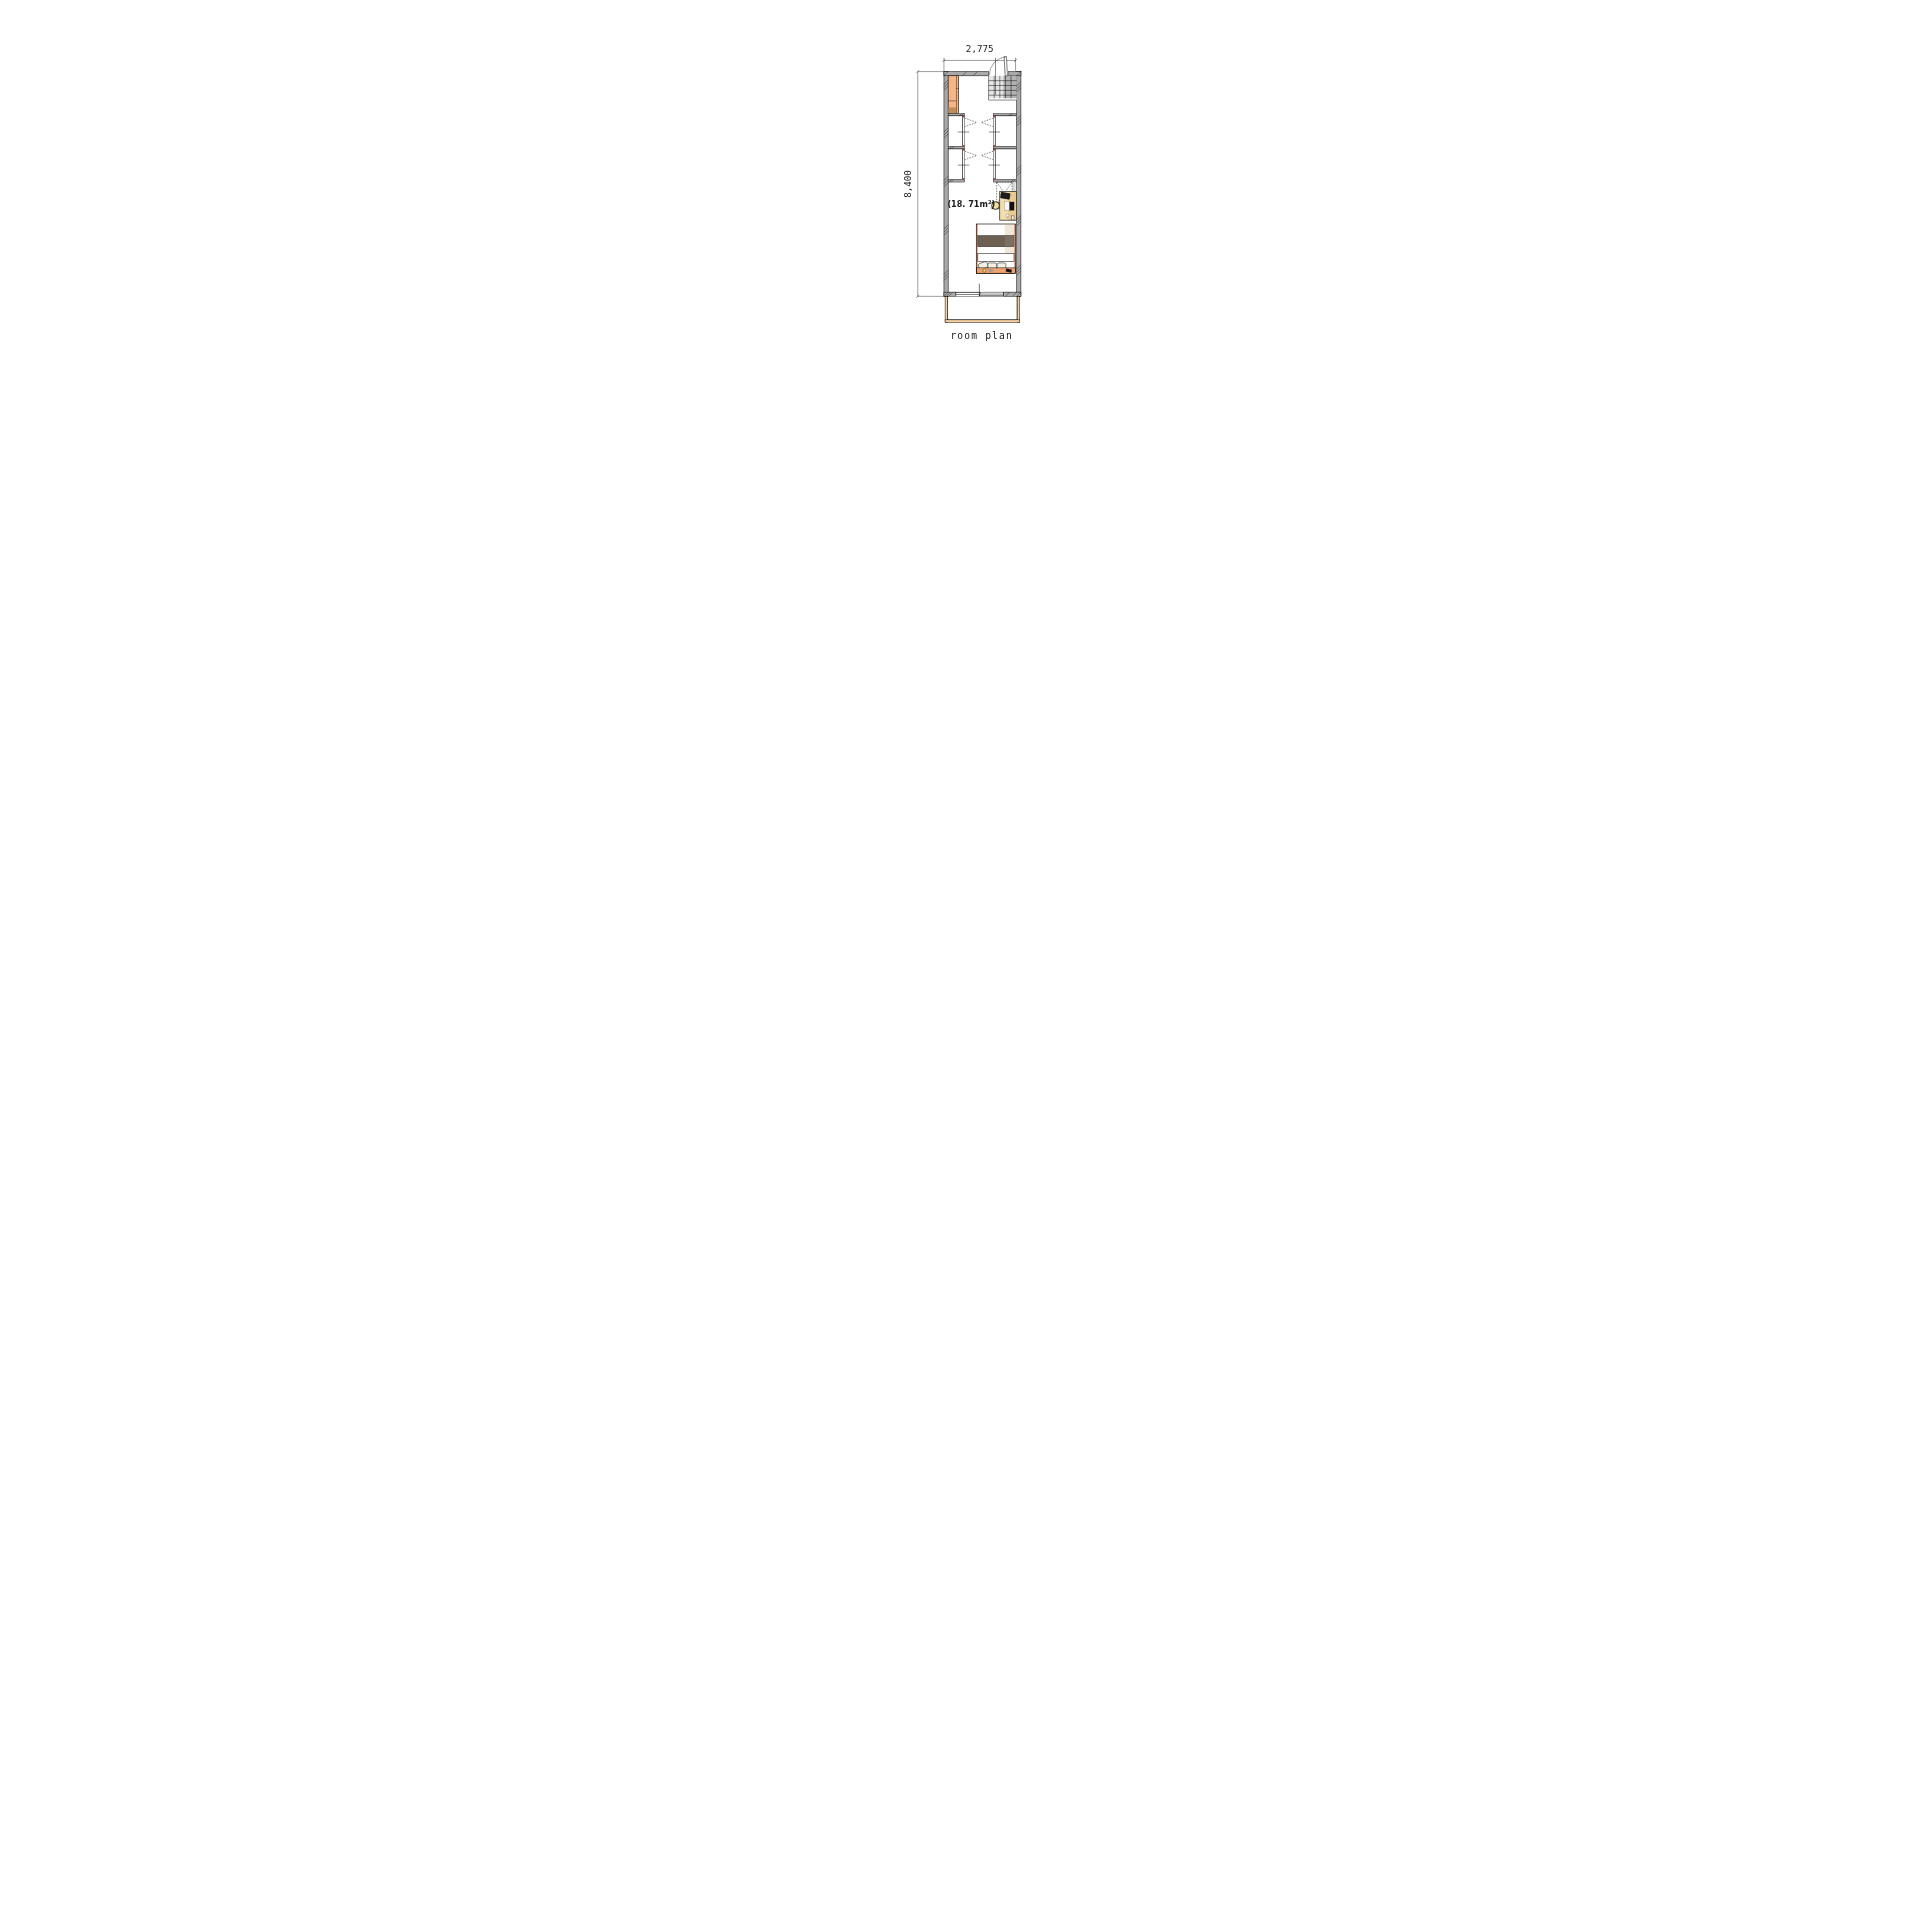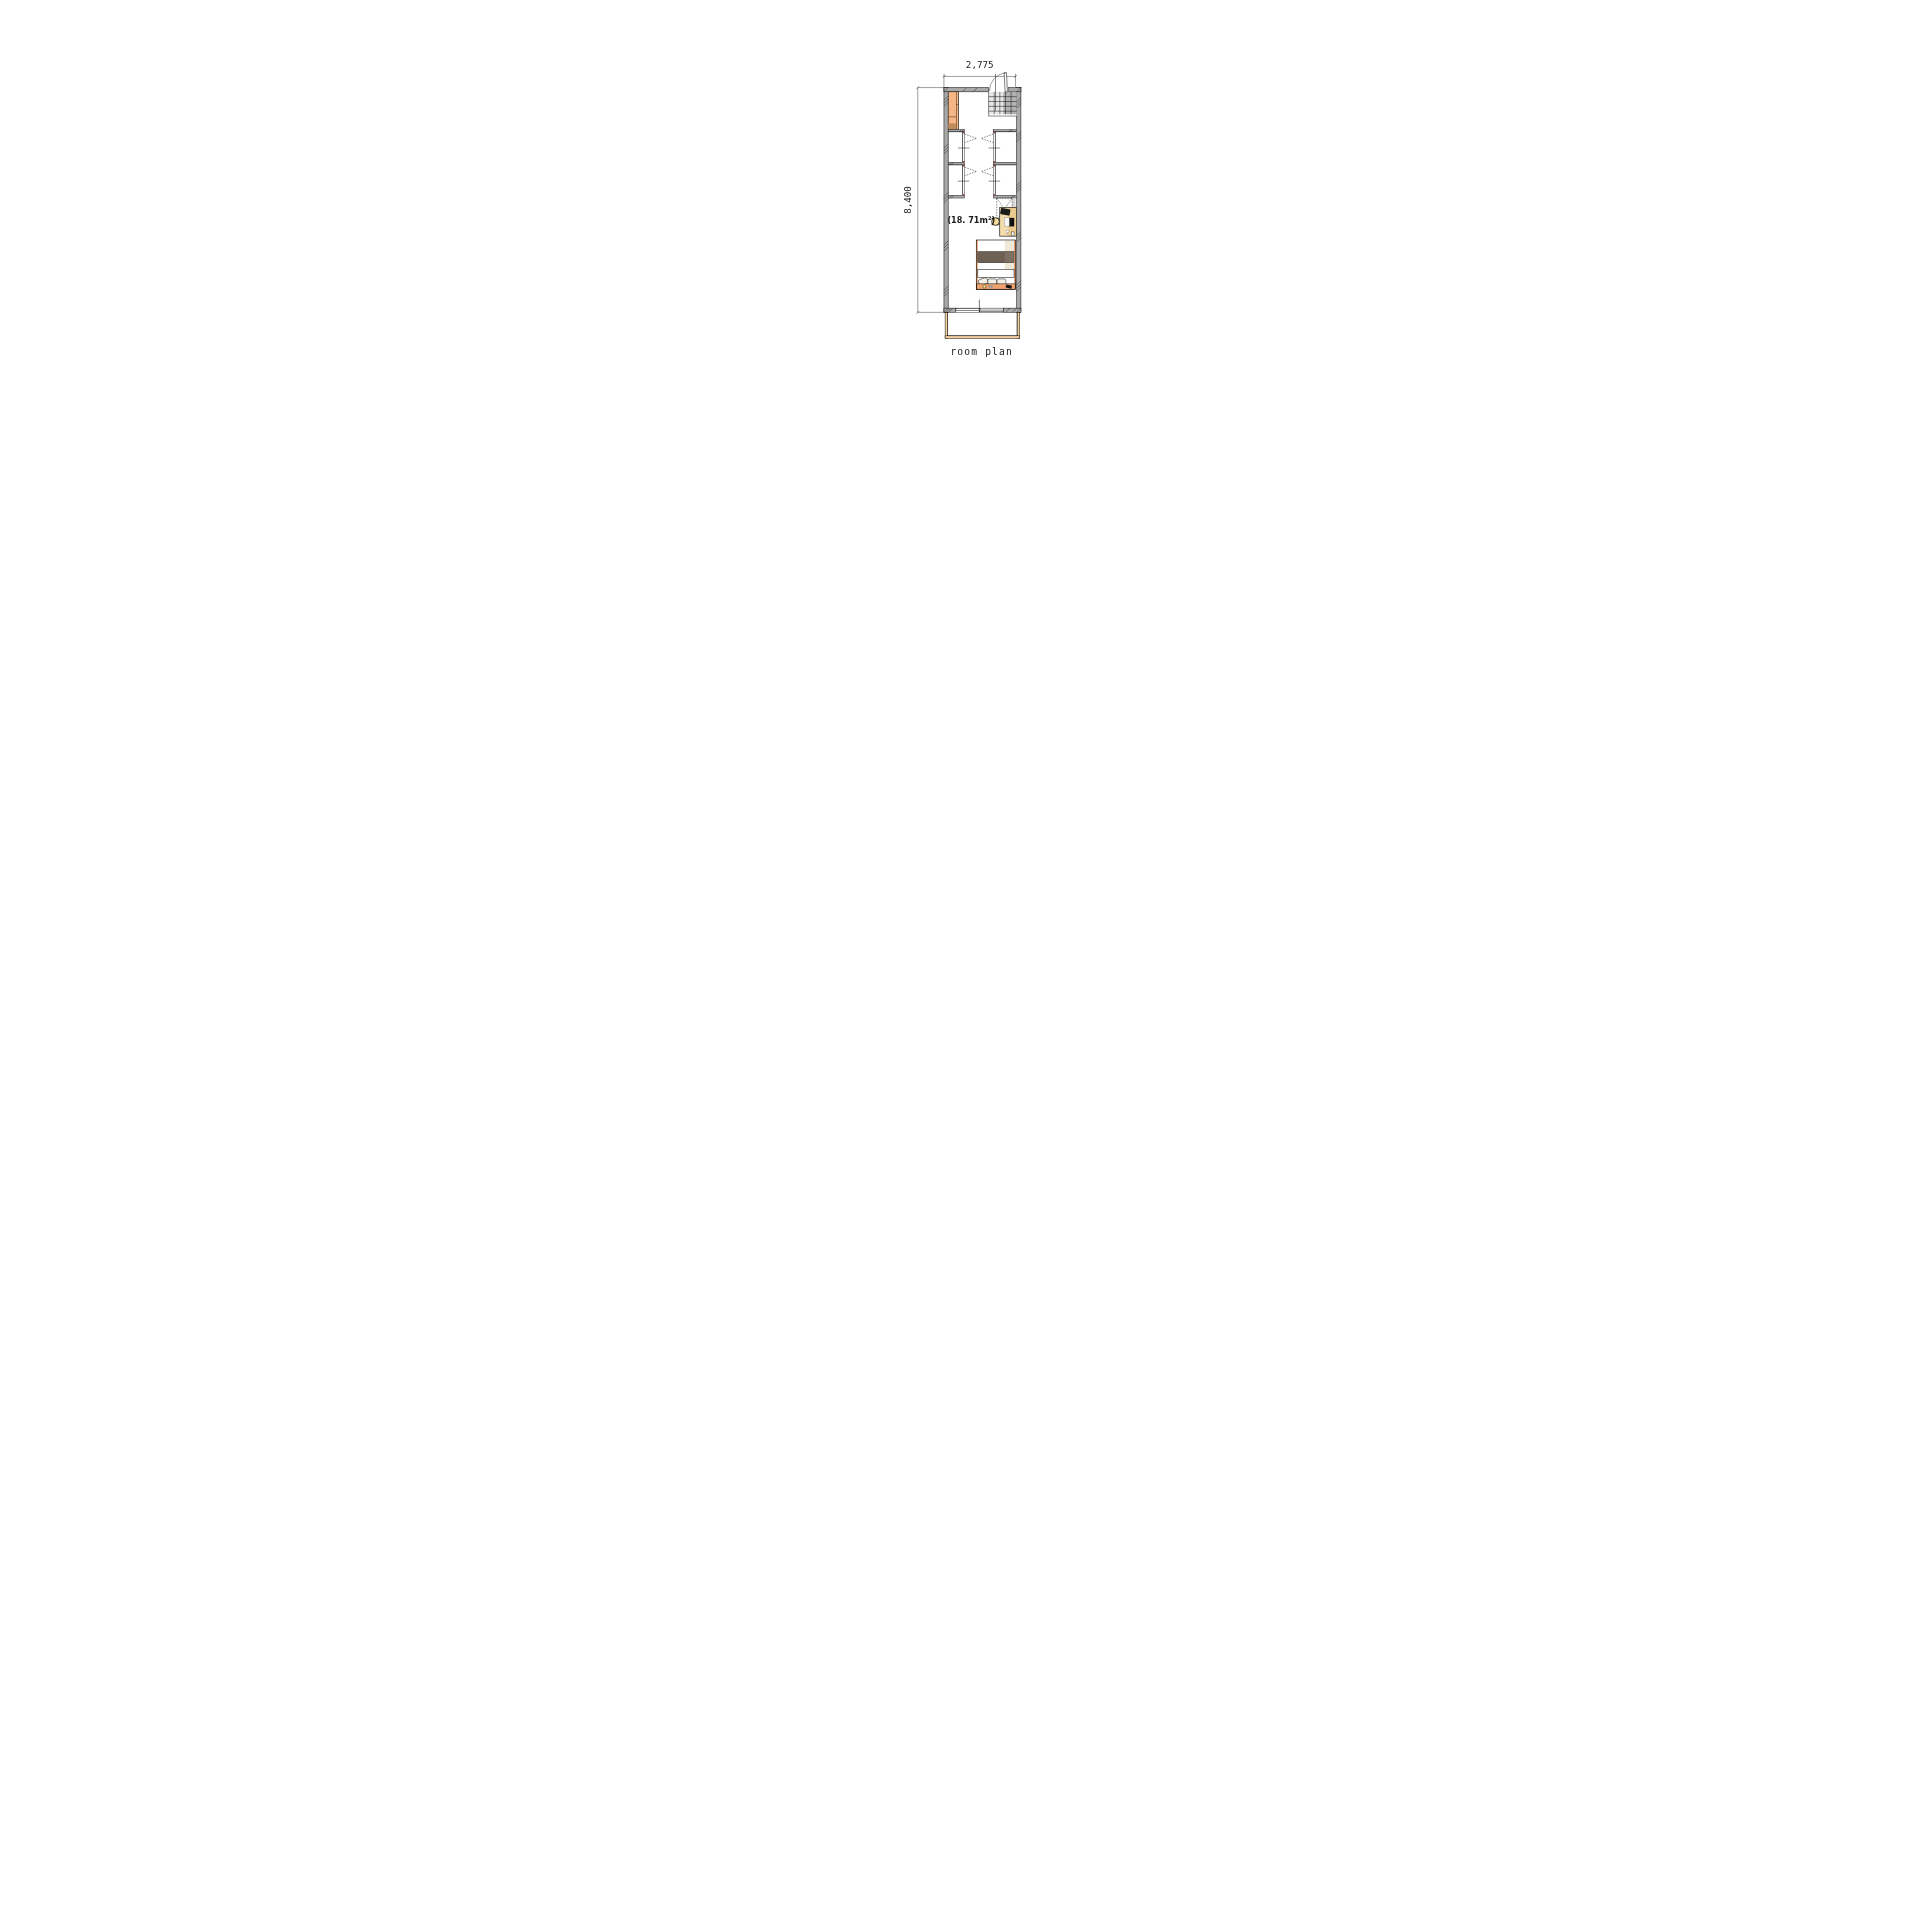--- a/index.html
+++ b/index.html
@@ -1,16 +1,16 @@
 <!DOCTYPE html>
 <html style="--c-wall: #a9a9a9; --c-dim-text: #1a1a1a; --c-wood: #f5b585; --c-wood-dark: #c08c5a; --c-tile-light: #e7e7e7; --c-tile-dark: #b2b2b2; --c-desk: #f3ddad; --c-desk-dark: #e9cb90; --c-chair: #1c1c1c; --c-stool: #f6df9e; --c-bed-frame: #eda06c; --c-blanket: #6e6052; --c-blanket-light: #7d6f62; --c-duvet: #efe8d6; --c-pillow: #f3f0e6; --c-headboard: #f0a26e; --c-clock: #d8b84a; --c-balcony: #f4d0a0; --c-door-cap: #8a3a3a;font-size:6.2px"><head>
 <meta charset="utf-8">
 <style>
   html,body{margin:0;padding:0;background:#ffffff;}
-  .page{width:100%;max-width:540px;margin:16px auto;}
+  .page{width:100%;max-width:540px;margin:0 auto;}
   svg{display:block;width:100%;height:auto;background:#ffffff;}
   text{fill:var(--c-dim-text);}
   .dim-text{font-family:"DejaVu Sans Mono",monospace;font-size:24px;}
   .area-text{font-family:"DejaVu Sans",sans-serif;font-size:21px;font-weight:600;}
   .caption-text{font-family:"DejaVu Sans Mono",monospace;font-size:25px;letter-spacing:3px;}
   .wall{fill:var(--c-wall);stroke:#000;stroke-width:1.3;}
   .band{fill:var(--c-wall);stroke:#000;stroke-width:1;}
   .ln{stroke:#000;stroke-width:1.2;fill:none;}
   .thin{stroke:#000;stroke-width:1;fill:none;}
   .closet{fill:#ffffff;stroke:#000;stroke-width:1.3;}

